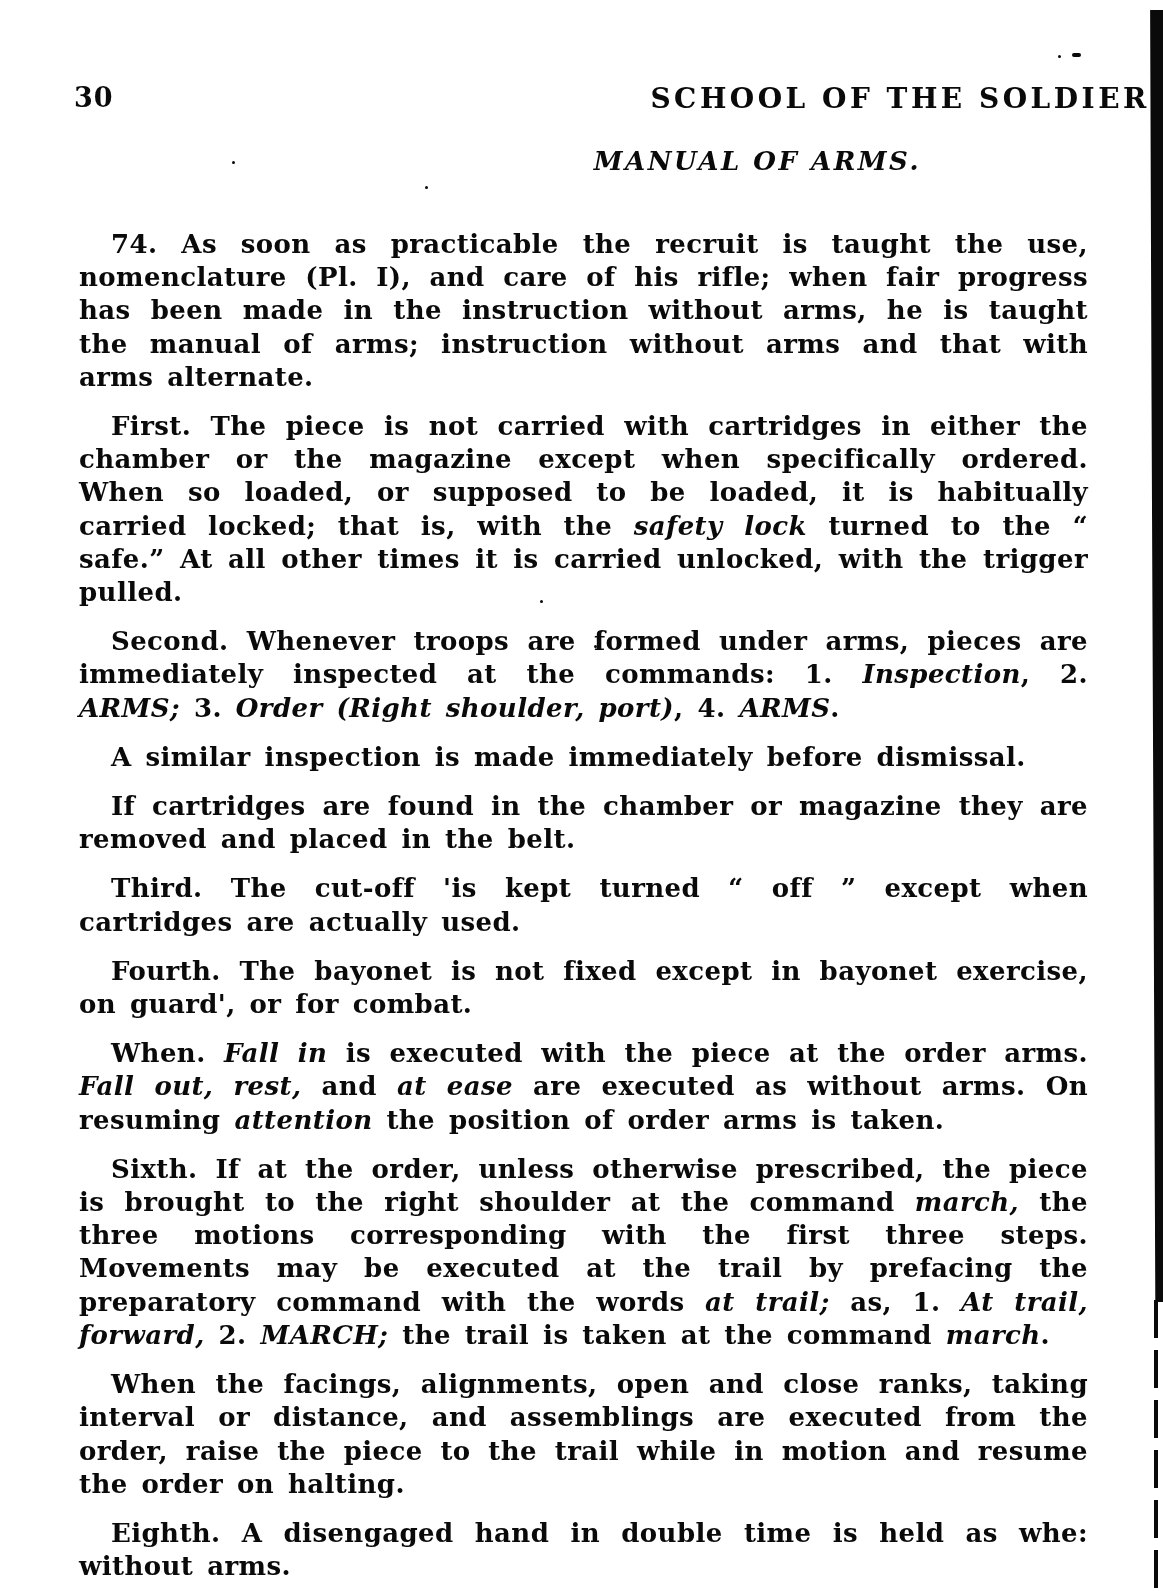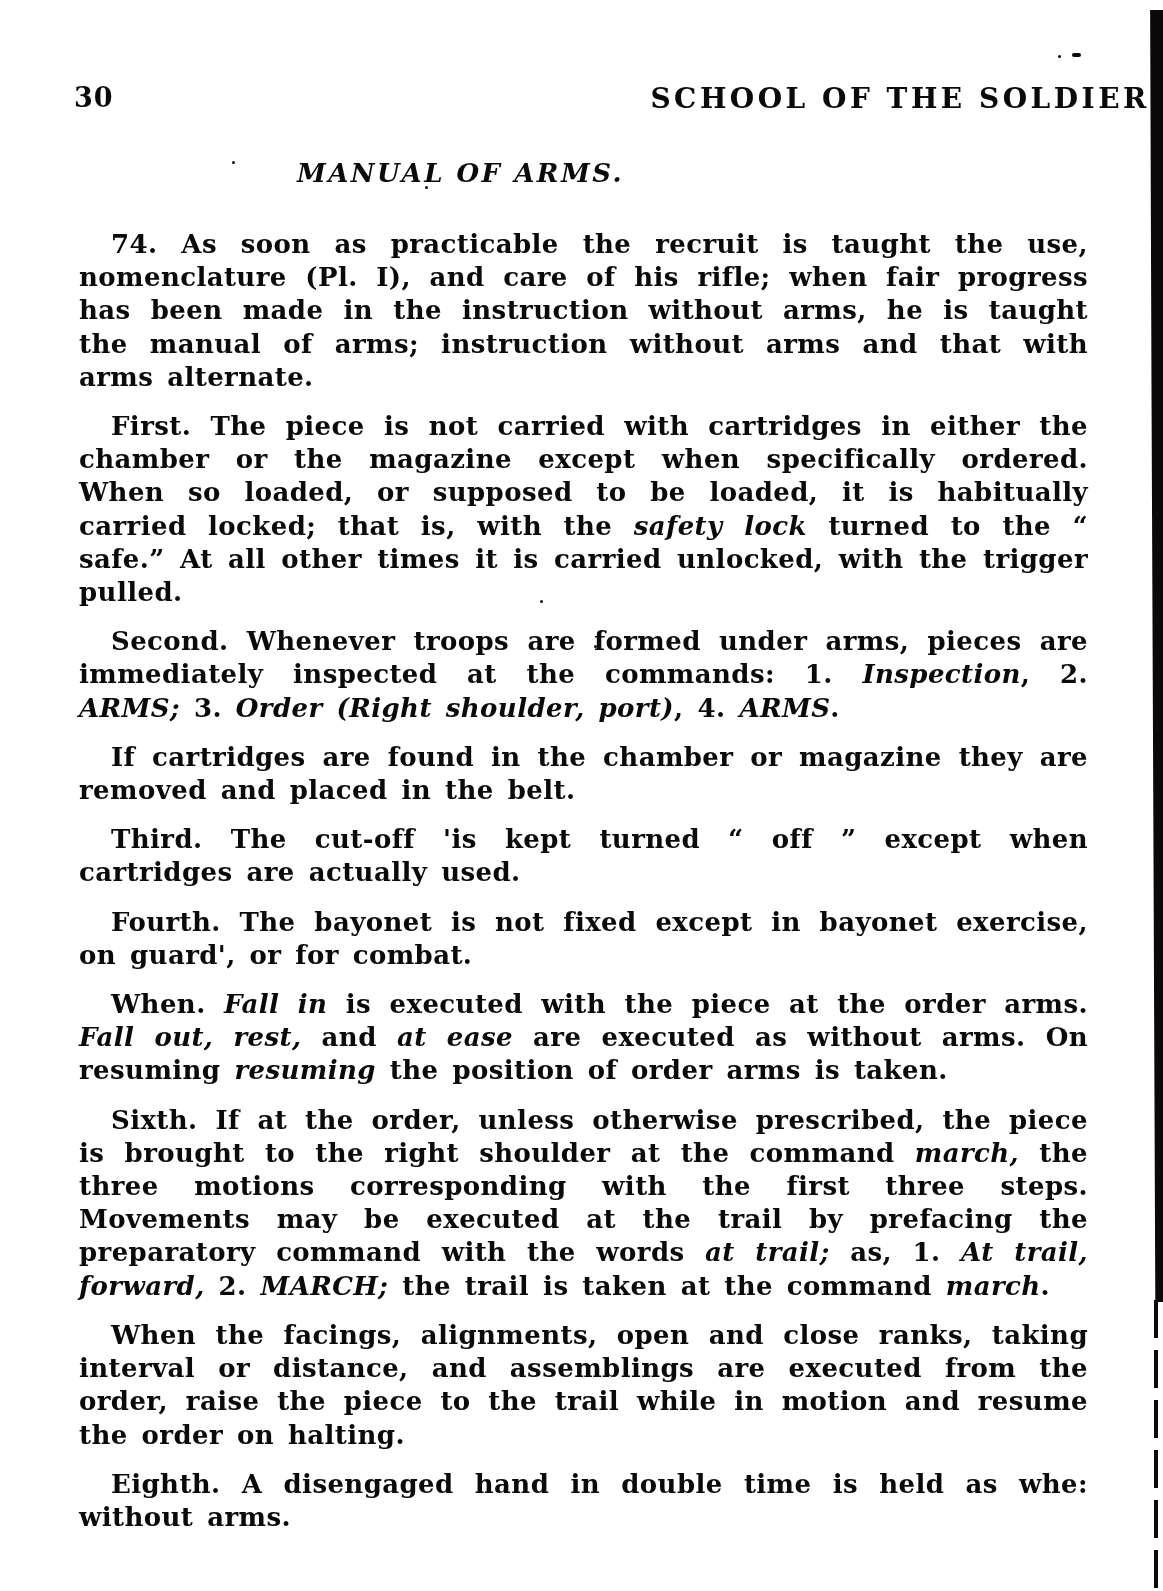--- a/index.html
+++ b/index.html
@@ -34,22 +34,22 @@
   }
   .running-header {
     position: absolute;
     left: 0; width: 100%;
     text-align: right;
     font-size: 28px; font-weight: 700;
     letter-spacing: 3.5px;
   }
   .section-title {
     position: absolute;
-    top: 158px; left: 0; width: 921px;
-    text-align: center;
+    top: 146px; left: 0; width: 921px;
+    text-align: right;
     font-size: 26px; font-weight: 700; font-style: italic;
     letter-spacing: 2.5px;
   }
   .page-body {
     position: absolute;
     top: 212px; left: 63px; width: 1041px;
   }
   .page-body p {
     margin: 16px;
     text-indent: 32px;
@@ -94,24 +94,25 @@
     <span class="page-number">30</span>
     <div class="running-header">SCHOOL OF THE SOLDIER.</div>
   </div>
 
   <div class="section-title">MANUAL OF ARMS.</div>
 
   <div class="page-body">
       <p><span>74. As soon as practicable the recruit is taught the use, nomenclature (Pl. I), and care of his rifle; when fair progress has been made in the instruction without arms, he is taught the manual of arms; instruction without arms and that with arms alternate.</span></p>
       <p><span>First. The piece is not carried with cartridges in either the chamber or the magazine except when specifically ordered. When so loaded, or supposed to be loaded, it is habitually carried locked; that is, with the </span><span class="em">safety lock</span><span> turned to the “ safe.” At all other times it is carried unlocked, with the trigger pulled.</span></p>
       <p><span>Second. Whenever troops are formed under arms, pieces are immediately inspected at the commands: 1. </span><span class="em">Inspection</span><span>, 2. </span><span class="em">ARMS;</span><span> 3. </span><span class="em">Order (Right shoulder, port)</span><span>, 4. </span><span class="em">ARMS</span><span>.</span></p>
+      <p><span>A similar inspection is made immediately before dismissal.</span></p>
       <p><span>If cartridges are found in the chamber or magazine they are removed and placed in the belt.</span></p>
       <p><span>Third. The cut-off 'is kept turned “ off ” except when cartridges are actually used.</span></p>
       <p><span>Fourth. The bayonet is not fixed except in bayonet exercise, on guard', or for combat.</span></p>
-      <p><span>When. </span><span class="em">Fall in</span><span> is executed with the piece at the order arms. </span><span class="em">Fall out, rest,</span><span> and </span><span class="em">at ease</span><span> are executed as without arms. On resuming </span><span class="em">resuming</span><span> the position of order arms is taken.</span></p>
+      <p><span>When. </span><span class="em">Fall in</span><span> is executed with the piece at the order arms. </span><span class="em">Fall out, rest,</span><span> and </span><span class="em">at ease</span><span> are executed as without arms. On resuming </span><span class="em">attention</span><span> the position of order arms is taken.</span></p>
       <p><span>Sixth. If at the order, unless otherwise prescribed, the piece is brought to the right shoulder at the command </span><span class="em">march,</span><span> the three motions corresponding with the first three steps. Movements may be executed at the trail by prefacing the preparatory command with the words </span><span class="em">at trail;</span><span> as, 1. </span><span class="em">At trail, forward,</span><span> 2. </span><span class="em">MARCH;</span><span> the trail is taken at the command </span><span class="em">march</span><span>.</span></p>
       <p><span>When the facings, alignments, open and close ranks, taking interval or distance, and assemblings are executed from the order, raise the piece to the trail while in motion and resume the order on halting.</span></p>
       <p><span>Eighth. A disengaged hand in double time is held as whe: without arms.</span></p>
     </div>
 
   <div class="gutter-bar-thick"></div>
   <div class="gutter-bar-thin"></div>
 
   <div class="speck" style="left:1058px; top:55px; width:3px; height:3px;"></div>
   <div class="speck" style="left:1072px; top:53px; width:9px; height:4px; border-radius:2px;"></div>

